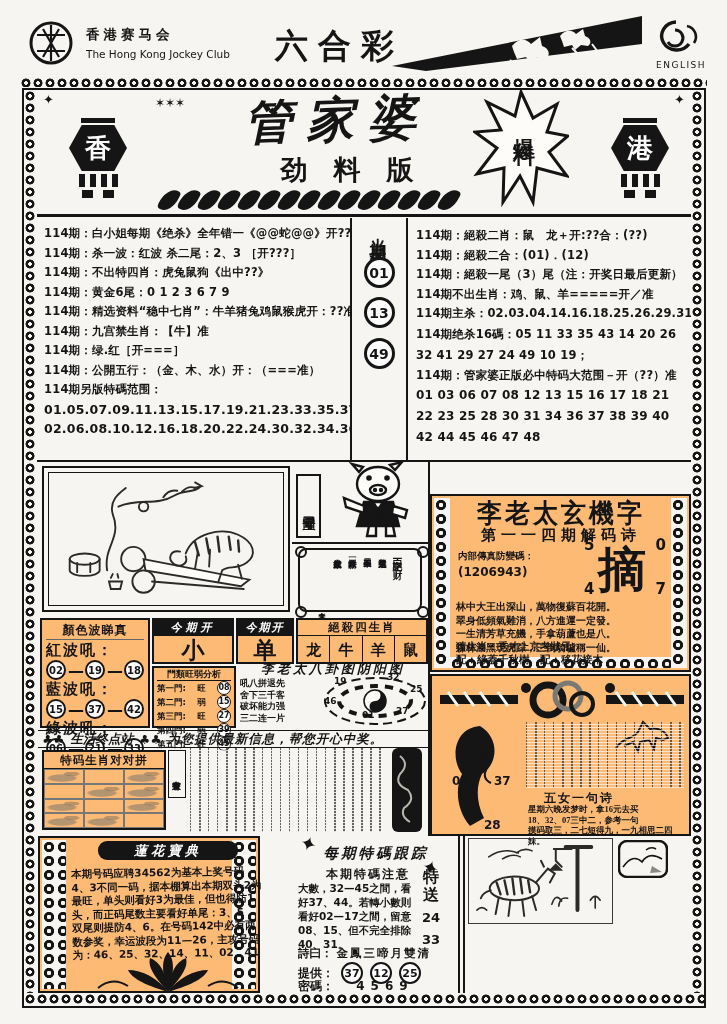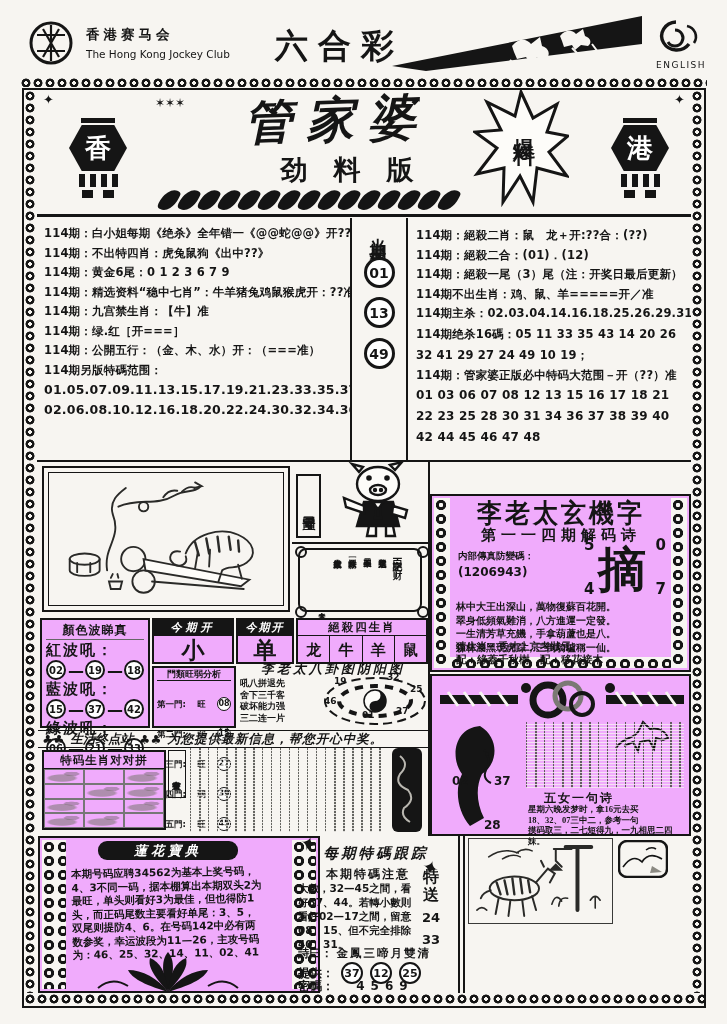--- a/index.html
+++ b/index.html
@@ -24,40 +24,40 @@
       repeating-linear-gradient(90deg, #4c4c48 0 1.5px, transparent 1.5px 9px);
     opacity:.85; }
 
   .tipline { font-size:11.5px; font-weight:700; line-height:19.5px; white-space:nowrap; letter-spacing:.2px; }
   .ball { display:inline-flex; align-items:center; justify-content:center; border:2px solid #151515;
           border-radius:50%; background:#fff; font-weight:700; }
   .ball.big { width:31px; height:31px; font-size:14px; border-width:3px; }
   .ball.mid { width:20px; height:20px; font-size:10px; }
   .ball.sm  { width:14px; height:14px; font-size:8px; border-width:1.5px; }
 
-  .panel { border:2px solid #151515; background:#f0abfc; }
+  .panel { border:2px solid #151515; background:#fdba74; }
   .hairline { background:#151515; }
 
   .petal { display:inline-block; width:16px; height:24px; background:#151515;
            border-radius:80% 20% 78% 22% / 85% 15% 80% 20%; transform:rotate(26deg); margin-right:4px; }
 
   .lantern { position:absolute; width:62px; text-align:center; }
   .lantern .hang { width:34px; height:5px; background:#151515; margin:0 auto 2px; }
   .lantern .body { width:58px; height:46px; background:#151515; color:#fff; margin:0 auto;
     clip-path:polygon(22% 0,78% 0,100% 50%,78% 100%,22% 100%,0 50%);
     display:flex; align-items:center; justify-content:center; font-size:26px; font-weight:700; }
   .lantern .tassels { display:flex; justify-content:center; gap:5px; margin-top:3px; }
   .lantern .tassels i { width:6px; height:13px; background:#151515; }
   .lantern .feet { display:flex; justify-content:center; gap:10px; margin-top:3px; }
   .lantern .feet i { width:11px; height:8px; background:#151515; }
 
   .wave-label { font-size:15px; font-weight:800; letter-spacing:2px; }
   .dash { font-weight:700; letter-spacing:-1px; }
 
-  .gate-row { display:flex; align-items:center; justify-content:space-between; font-size:8.5px; font-weight:700; line-height:10px;margin-top:16px; }
+  .gate-row { display:flex; align-items:center; justify-content:space-between; font-size:8.5px; font-weight:700; line-height:10px; }
 
   .smudge { background-image:
       radial-gradient(ellipse 60% 45% at 45% 62%, rgba(120,118,110,.55) 0 55%, transparent 70%),
       radial-gradient(ellipse 30% 25% at 70% 30%, rgba(90,88,82,.4) 0 60%, transparent 75%); }
 
   .star { display:inline-block; font-size:20px; line-height:1; transform:rotate(18deg); }
 </style>
 </head>
 <body>
 
@@ -139,20 +139,21 @@
         <div class="abs vtext" style="left:36px;top:30px;font-size:22px;font-weight:900;letter-spacing:6px;">爆料</div>
       </div>
 
       <div class="abs" style="left:124px;top:98px;width:330px;">
         <i class="petal"></i><i class="petal"></i><i class="petal"></i><i class="petal"></i><i class="petal"></i><i class="petal"></i><i class="petal"></i><i class="petal"></i><i class="petal"></i><i class="petal"></i><i class="petal"></i><i class="petal"></i><i class="petal"></i><i class="petal"></i><i class="petal"></i>
       </div>
     </div>
 
     <div class="abs" style="left:14px;top:128px;width:314px;height:242px;border-right:2px solid #151515;padding:6px 4px 0 6px;overflow:hidden;">
       <div class="tipline">114期：白小姐每期《绝杀》全年错一《@@蛇@@》开??}</div>
+      <div class="tipline">114期：杀一波：红波 杀二尾：2、3 ［开???］</div>
       <div class="tipline">114期：不出特四肖：虎兔鼠狗《出中??》</div>
       <div class="tipline">114期：黄金6尾：0 1 2 3 6 7 9</div>
       <div class="tipline">114期：精选资料“稳中七肖”：牛羊猪兔鸡鼠猴虎开：??准</div>
       <div class="tipline">114期：九宫禁生肖：【牛】准</div>
       <div class="tipline">114期：绿.红［开===］</div>
       <div class="tipline">114期：公開五行：（金、木、水）开：（===准）</div>
       <div class="tipline">114期另版特碼范围：</div>
       <div class="tipline" style="font-size:12.5px;">01.05.07.09.11.13.15.17.19.21.23.33.35.37.45.49.</div>
       <div class="tipline" style="font-size:12.5px;">02.06.08.10.12.16.18.20.22.24.30.32.34.36.40.42</div>
     </div>
@@ -427,21 +428,21 @@
       <span class="abs" style="left:62px;top:98px;font-size:12px;font-weight:700;">37</span>
       <span class="abs" style="left:52px;top:142px;font-size:12px;font-weight:700;">28</span>
       <div class="abs" style="left:112px;top:114px;font-size:12px;font-weight:900;letter-spacing:2px;">五女一句诗</div>
       <div class="abs" style="left:96px;top:128px;width:160px;font-size:8.5px;font-weight:700;line-height:10.5px;font-family:Liberation Serif, serif;">
         <div>星期六晚发梦时，拿16元去买</div>
         <div>18、32、07三中二，参考一句</div>
         <div>摸码取三，二七短得九，一九相思二四妹。</div>
       </div>
     </div>
 
-    <div class="abs panel" style="left:14px;top:746px;width:282px;height:157px;">
+    <div class="abs panel" style="left:14px;top:746px;width:222px;height:157px;">
       <div class="abs coins" style="left:2px;top:2px;width:24px;height:149px;"></div>
       <div class="abs coins" style="right:2px;top:2px;width:24px;height:149px;"></div>
       <div class="abs inv" style="left:58px;top:3px;width:140px;height:19px;border-radius:9px;text-align:center;font-size:13px;font-weight:900;font-style:italic;letter-spacing:4px;line-height:19px;">蓮花寶典</div>
       <div class="abs" style="left:32px;top:28px;width:192px;font-size:10.5px;font-weight:700;line-height:13.5px;transform:rotate(-1deg);">本期号码应聘34562为基本上奖号码，4、3不同一码，据本棚算出本期双头2为最旺，单头则看好3为最佳，但也得防1头，而正码尾数主要看好单尾：3、5，双尾则提防4、6。在号码142中必有两数参奖，幸运波段为11—26，主攻号码为：46、25、32、14、11、02、41</div>
       <svg class="abs" style="left:28px;top:112px;" width="200" height="42" viewBox="0 0 200 42">
         <path d="M100,42 C92,18 95,8 100,2 C105,8 108,18 100,42 Z" fill="#151515"></path>
         <path d="M100,42 C84,24 80,16 82,8 C92,12 98,22 100,42 Z" fill="#151515"></path>
         <path d="M100,42 C116,24 120,16 118,8 C108,12 102,22 100,42 Z" fill="#151515"></path>
         <path d="M100,42 C74,34 64,28 60,20 C74,20 90,28 100,42 Z" fill="#151515"></path>
         <path d="M100,42 C126,34 136,28 140,20 C126,20 110,28 100,42 Z" fill="#151515"></path>

